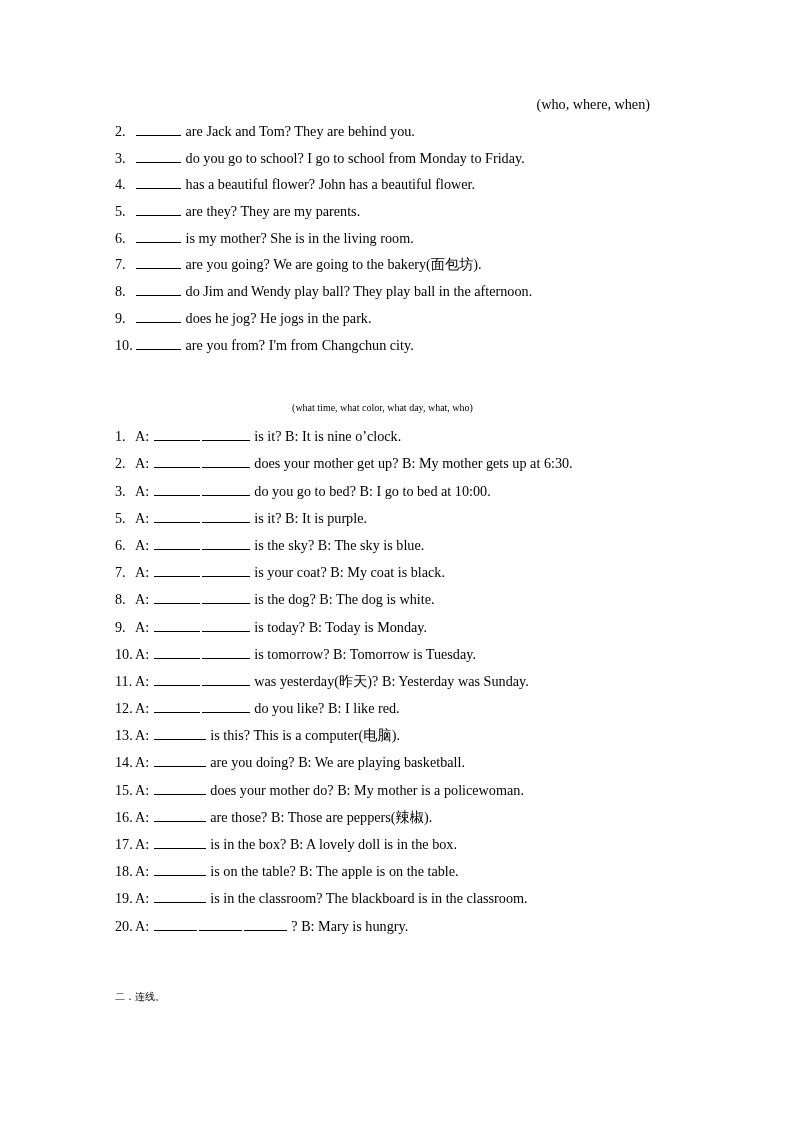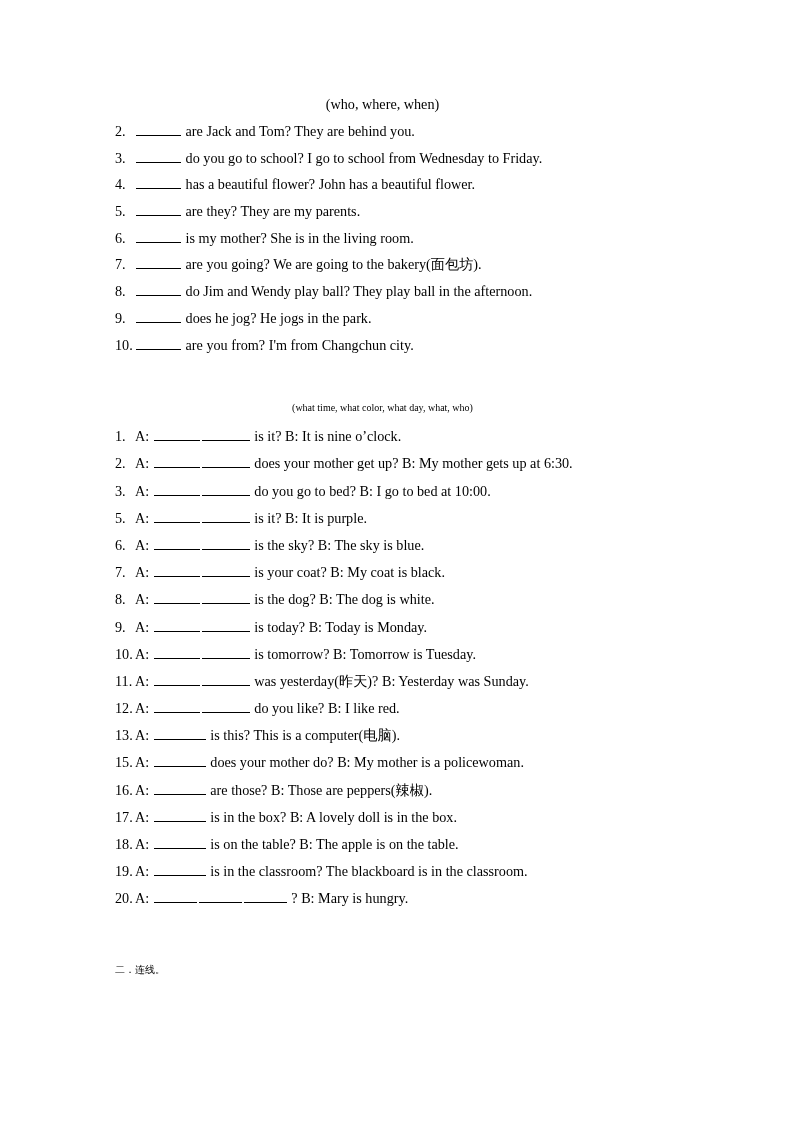--- a/index.html
+++ b/index.html
@@ -18,21 +18,21 @@
   .page {
     position: absolute;
     left: 0;
     top: 0;
     width: 794px;
     height: 1123px;
     box-sizing: border-box;
     padding: 94px 96px 0 115px;
   }
   .section-header {
-    text-align: center;
+    text-align: right;
     font-size: 14.2px;
     line-height: 20px;
     margin: 0 0 7px 0;
     padding-right: 48px;
   }
   .q-list {
     list-style: none;
     margin: 0;
     padding: 0;
   }
@@ -92,21 +92,21 @@
 </style>
 </head>
 <body>
 
 <div class="page">
 
   <div class="sec1">
     <div class="section-header">(who, where, when)</div>
     <div class="q-list" id="sec1-list">
         <div class="q-item"><span class="num">2.</span><span class="blank w1"></span> <span>are Jack and Tom? They are behind you.</span></div>
-        <div class="q-item"><span class="num">3.</span><span class="blank w1"></span> <span>do you go to school? I go to school from Wednesday to Friday.</span></div>
+        <div class="q-item"><span class="num">3.</span><span class="blank w1"></span> <span>do you go to school? I go to school from Monday to Friday.</span></div>
         <div class="q-item"><span class="num">4.</span><span class="blank w1"></span> <span>has a beautiful flower? John has a beautiful flower.</span></div>
         <div class="q-item"><span class="num">5.</span><span class="blank w1"></span> <span>are they? They are my parents.</span></div>
         <div class="q-item"><span class="num">6.</span><span class="blank w1"></span> <span>is my mother? She is in the living room.</span></div>
         <div class="q-item"><span class="num">7.</span><span class="blank w1"></span> <span>are you going? We are going to the bakery(面包坊).</span></div>
         <div class="q-item"><span class="num">8.</span><span class="blank w1"></span> <span>do Jim and Wendy play ball? They play ball in the afternoon.</span></div>
         <div class="q-item"><span class="num">9.</span><span class="blank w1"></span> <span>does he jog? He jogs in the park.</span></div>
         <div class="q-item"><span class="num">10.</span><span class="blank w1"></span> <span>are you from? I'm from Changchun city.</span></div>
       </div>
   </div>
 
@@ -120,20 +120,21 @@
         <div class="q-item"><span class="num">3.</span><span class="spk">A:</span> <span class="blank w2"></span><span class="blank w3"></span> <span>do you go to bed? B: I go to bed at 10:00.</span></div>
         <div class="q-item"><span class="num">5.</span><span class="spk">A:</span> <span class="blank w2"></span><span class="blank w3"></span> <span>is it? B: It is purple.</span></div>
         <div class="q-item"><span class="num">6.</span><span class="spk">A:</span> <span class="blank w2"></span><span class="blank w3"></span> <span>is the sky? B: The sky is blue.</span></div>
         <div class="q-item"><span class="num">7.</span><span class="spk">A:</span> <span class="blank w2"></span><span class="blank w3"></span> <span>is your coat? B: My coat is black.</span></div>
         <div class="q-item"><span class="num">8.</span><span class="spk">A:</span> <span class="blank w2"></span><span class="blank w3"></span> <span>is the dog? B: The dog is white.</span></div>
         <div class="q-item"><span class="num">9.</span><span class="spk">A:</span> <span class="blank w2"></span><span class="blank w3"></span> <span>is today? B: Today is Monday.</span></div>
         <div class="q-item"><span class="num">10.</span><span class="spk">A:</span> <span class="blank w2"></span><span class="blank w3"></span> <span>is tomorrow? B: Tomorrow is Tuesday.</span></div>
         <div class="q-item"><span class="num">11.</span><span class="spk">A:</span> <span class="blank w2"></span><span class="blank w3"></span> <span>was yesterday(昨天)? B: Yesterday was Sunday.</span></div>
         <div class="q-item"><span class="num">12.</span><span class="spk">A:</span> <span class="blank w2"></span><span class="blank w3"></span> <span>do you like? B: I like red.</span></div>
         <div class="q-item"><span class="num">13.</span><span class="spk">A:</span> <span class="blank w5"></span> <span>is this? This is a computer(电脑).</span></div>
+        <div class="q-item"><span class="num">14.</span><span class="spk">A:</span> <span class="blank w5"></span> <span>are you doing? B: We are playing basketball.</span></div>
         <div class="q-item"><span class="num">15.</span><span class="spk">A:</span> <span class="blank w5"></span> <span>does your mother do? B: My mother is a policewoman.</span></div>
         <div class="q-item"><span class="num">16.</span><span class="spk">A:</span> <span class="blank w5"></span> <span>are those? B: Those are peppers(辣椒).</span></div>
         <div class="q-item"><span class="num">17.</span><span class="spk">A:</span> <span class="blank w5"></span> <span>is in the box? B: A lovely doll is in the box.</span></div>
         <div class="q-item"><span class="num">18.</span><span class="spk">A:</span> <span class="blank w5"></span> <span>is on the table? B: The apple is on the table.</span></div>
         <div class="q-item"><span class="num">19.</span><span class="spk">A:</span> <span class="blank w5"></span> <span>is in the classroom? The blackboard is in the classroom.</span></div>
         <div class="q-item"><span class="num">20.</span><span class="spk">A:</span> <span class="blank w4"></span><span class="blank w4"></span><span class="blank w4"></span> <span>? B: Mary is hungry.</span></div>
       </div>
   </div>
 
   <div class="tail-gap"></div>

